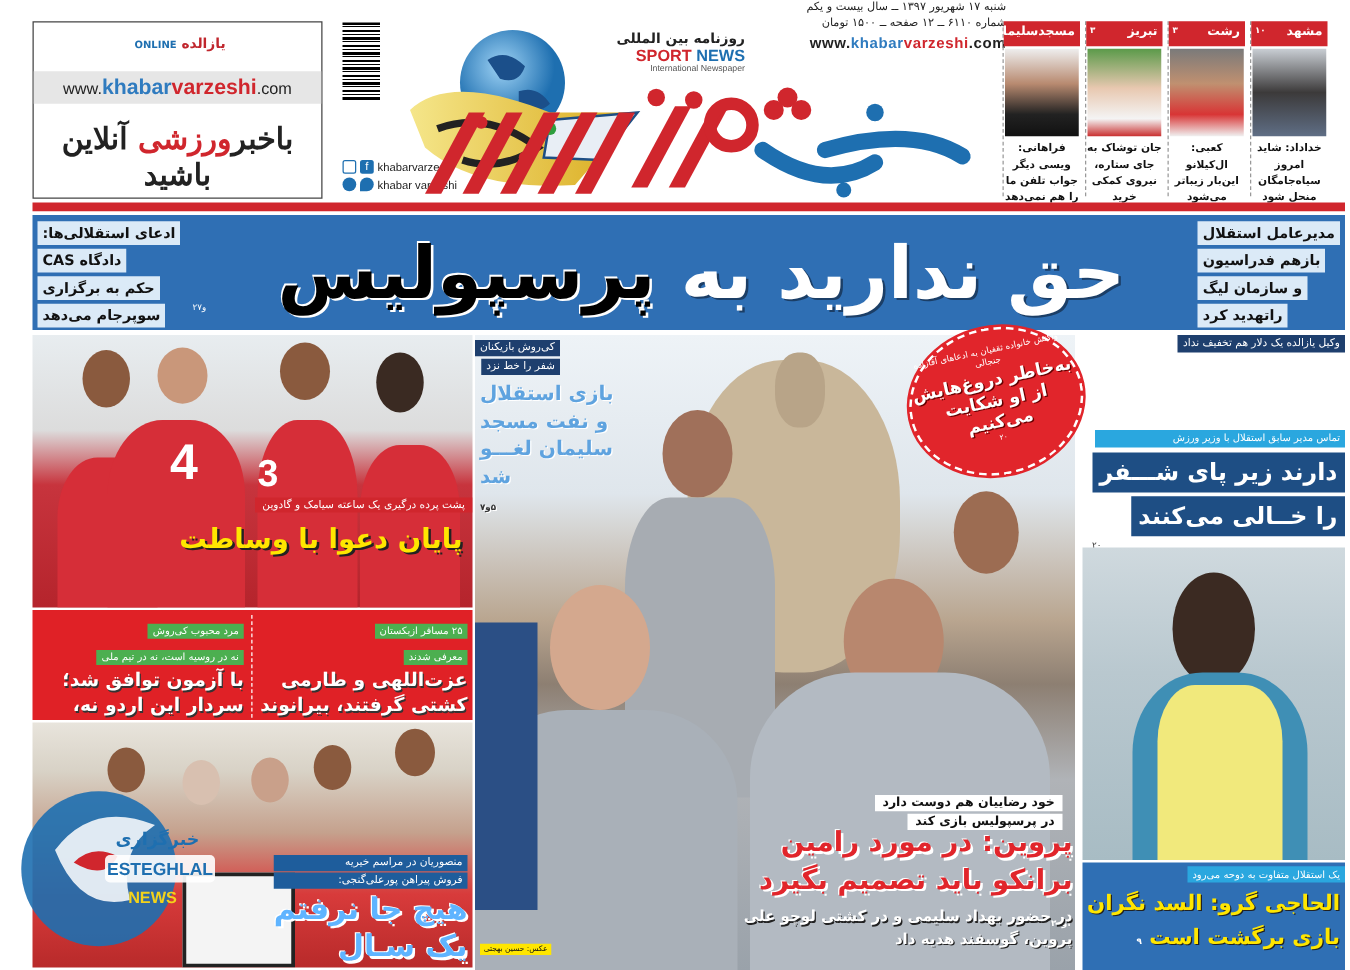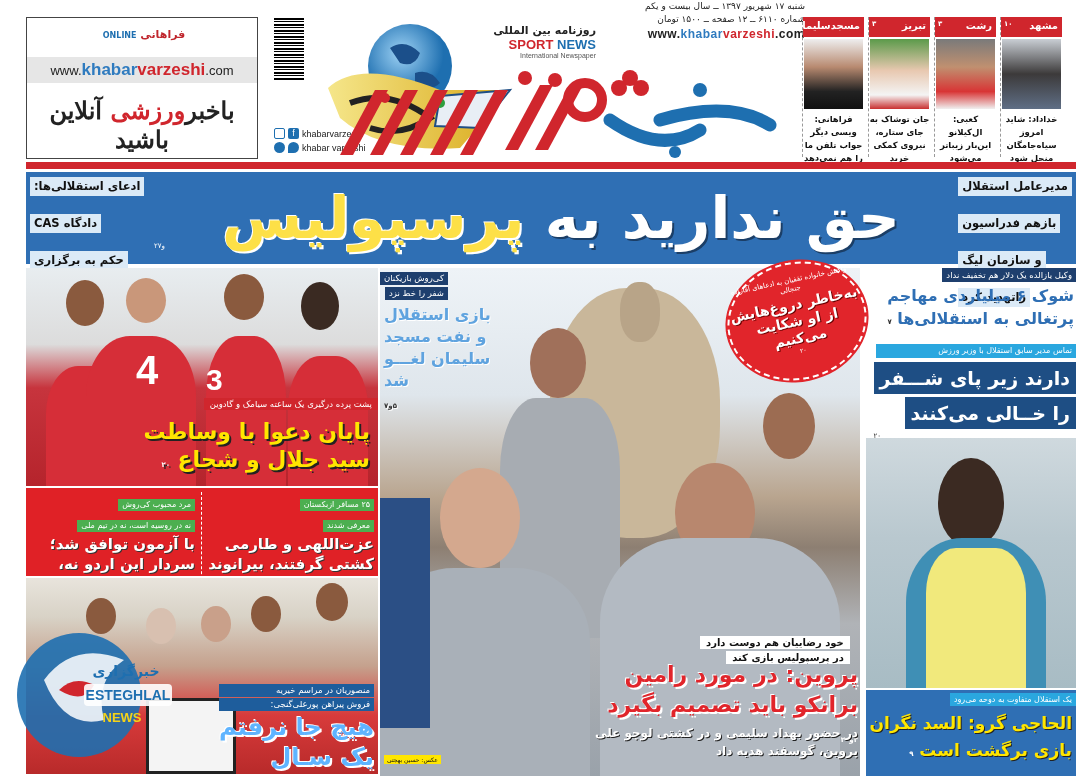--- a/index.html
+++ b/index.html
@@ -39,22 +39,22 @@
   .mugshot .hd { height: 20px; background: #d0262d; color: #fff; font-size: 10px; font-weight: bold; text-align: right; padding: 3px 4px 0 0; display: flex; justify-content: space-between; flex-direction: row-reverse; }
   .mugshot .hd .pg { font-size: 7px; padding-left: 3px; }
   .mugshot .ph { height: 70px; margin: 2px 1px; }
   .mugshot .cap { font-size: 8.5px; font-weight: bold; text-align: center; line-height: 13px; color: #111; padding-top: 2px; }
 
   #red-rule { left: 26px; top: 162px; width: 1050px; height: 7px; background: #d0262d; }
 
   
   #headline-band { left: 26px; top: 172px; width: 1050px; height: 92px; background: #2f6fb4; }
   #headline-band .main { position: absolute; left: 150px; top: 0; width: 770px; height: 92px; text-align: center; font-size: 58px; font-weight: bold; color: #fff; line-height: 92px; text-shadow: 2px 2px 0 #1b3e66; letter-spacing: -1px; }
-  #headline-band .main .red { color: #fde047; text-shadow: 2px 2px 0 #fff, -1px -1px 0 #fff; }
-  .side-tags { position: absolute; top: 5px; display: flex; flex-direction: column; gap: 18px; align-items: flex-end; }
+  #headline-band .main .red { color: #000000; text-shadow: 2px 2px 0 #fff, -1px -1px 0 #fff; }
+  .side-tags { position: absolute; top: 5px; display: flex; flex-direction: column; gap: 3px; align-items: flex-end; }
   .side-tags span { background: #dbeaf7; color: #111; font-size: 11.5px; font-weight: bold; padding: 1px 4px; line-height: 17px; }
   #tags-left { left: 4px; }
   #tags-right { right: 4px; }
   .pgref { font-size: 7px; color: #fff; }
 
   
   #left-photo { left: 26px; top: 268px; width: 352px; height: 218px; background: linear-gradient(180deg,#e8edf0 0%,#dcdcdc 35%,#c7343d 55%,#b5242c 100%); overflow: hidden; }
   .player { position: absolute; bottom: 0; border-radius: 40% 40% 0 0; background: #d62e38; }
   .head { position: absolute; border-radius: 50%; background: #8a5a3e; }
   .jersey-num { position: absolute; color: #fff; font-weight: bold; font-family: "Liberation Sans", sans-serif; font-size: 40px; }
@@ -106,21 +106,21 @@
   #right-photo { position: absolute; top: 170px; left: 4px; width: 210px; height: 250px; background: linear-gradient(180deg,#cfd9de 0%,#b9c8cf 40%,#a8bcc4 100%); overflow: hidden; }
   #right-bottom { position: absolute; top: 422px; left: 4px; width: 210px; height: 86px; background: #2f6fb4; }
   #right-bottom .k { position: absolute; top: 3px; right: 0; background: #2aa7df; color: #fff; font-size: 8px; padding: 0 4px; line-height: 13px; }
   #right-bottom .hl { position: absolute; top: 20px; right: 4px; text-align: right; color: #ffe600; font-size: 17px; font-weight: bold; line-height: 27px; text-shadow: 1px 1px 0 #222; }
   #right-bottom .hl .pg { font-size: 7px; color: #fff; text-shadow: none; }
 </style>
 </head>
 <body>
 
 <div id="online-box" class="abs">
-  <div class="brand"><span class="on">ONLINE</span> <span>فراهانی</span></div>
+  <div class="brand"><span class="on">ONLINE</span> <span>یازالده</span></div>
   <div class="url"><span>www.</span><b class="k">khabar</b><b class="v">varzeshi</b><span>.com</span></div>
   <div class="slogan rtl"><b>باخبر</b><span>ورزشی</span><b> آنلاین باشید</b></div>
 </div>
 
 <div id="barcode" class="abs"></div>
 
 <div id="social" class="abs">
   <div class="row">
       <span class="ic" style="border:1.5px solid #1e6fb0;"></span>
       <span class="ic" style="background:#1e6fb0;color:#fff;font-size:9px;text-align:center;line-height:11px;">f</span>
@@ -249,21 +249,20 @@
   <div class="head" style="left:100px;top:10px;width:40px;height:45px;background:#c9977a;"></div>
   <div class="jersey-num" style="left:110px;top:80px;">4</div>
   <div class="player" style="left:180px;width:80px;height:150px;"></div>
   <div class="head" style="left:198px;top:6px;width:40px;height:46px;"></div>
   <div class="jersey-num" style="left:180px;top:95px;font-size:30px;">3</div>
   <div class="player" style="left:262px;width:80px;height:130px;"></div>
   <div class="head" style="left:275px;top:14px;width:38px;height:48px;background:#3a2a22;"></div>
   <div class="kicker rtl">پشت پرده درگیری یک ساعته سیامک و گادوین</div>
   <div class="hl rtl">
     <div>پایان دعوا با وساطت</div>
-    <div><span>سید جلال و شجاع</span> <span class="pg">۲۰</span></div>
   </div>
 </div>
 
 <div id="red-box" class="abs">
   <div class="col r rtl">
     <span class="tag">۲۵ مسافر ازبکستان</span><br>
     <span class="tag">معرفی شدند</span>
     <div class="hl">عزت‌اللهی و طارمی کشتی گرفتند، بیرانوند کتک خورد</div>
   </div>
   <div class="col l rtl">
@@ -335,23 +334,20 @@
   <span>در پرسپولیس بازی کند</span>
 </div>
 <div id="center-hl" class="abs rtl">
   <span>پروین: در مورد رامین برانکو باید تصمیم بگیرد</span> <span class="pg">۲و۲۰</span>
 </div>
 <div id="center-deck" class="abs rtl">در حضور بهداد سلیمی و در کشتی لوچو علی پروین، گوسفند هدیه داد</div>
 <div id="photo-credit" class="abs rtl">عکس: حسین بهجتی</div>
 
 <div id="right-col" class="abs">
   <div class="kicker1 rtl">وکیل یازالده یک دلار هم تخفیف نداد</div>
-  <div class="hl1 rtl">
-    <span>شوک ۶ میلیاردی مهاجم پرتغالی به استقلالی‌ها</span> <span class="pg">۷</span>
-  </div>
   <div class="kicker2 rtl">تماس مدیر سابق استقلال با وزیر ورزش</div>
   <div class="hl2 rtl">
     <span>دارند زیر پای شـــفر</span>
     <span>را خــالی می‌کنند</span>
     <div class="pg" style="text-align:left;">۲۰</div>
   </div>
   <div id="right-photo">
     <div class="head" style="left:72px;top:20px;width:66px;height:90px;background:#3b2a22;"></div>
     <div class="person" style="left:40px;top:100px;width:140px;height:160px;background:#3f8fb5;border-radius:40% 40% 0 0;"></div>
     <div class="person" style="left:60px;top:110px;width:100px;height:150px;background:#f1e97c;border-radius:30% 30% 0 0;"></div>

